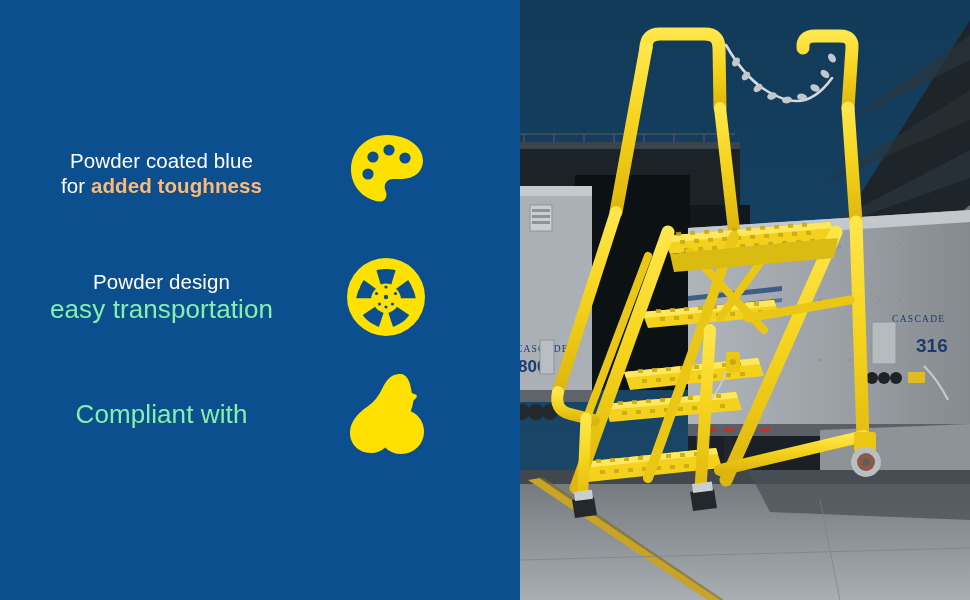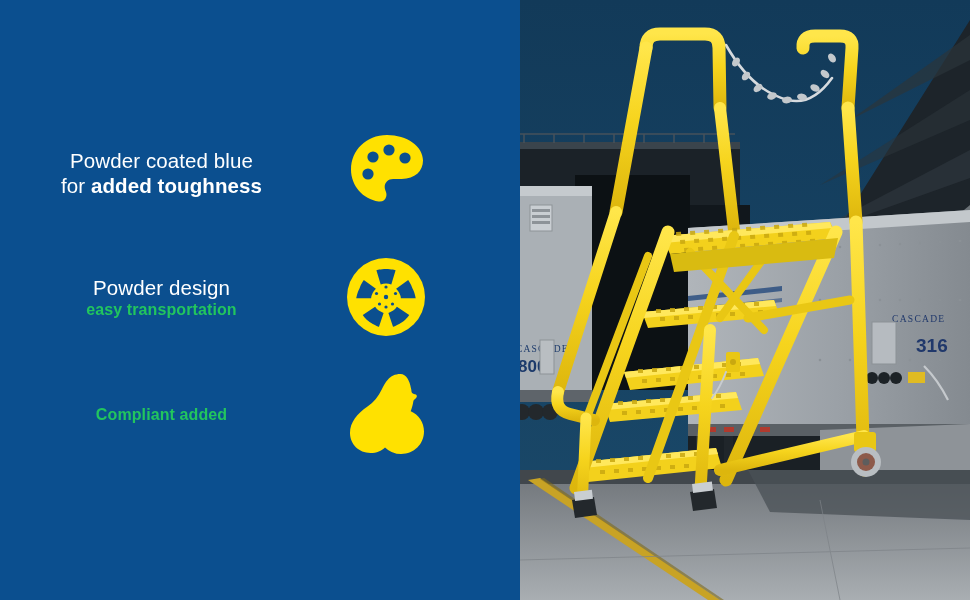--- a/index.html
+++ b/index.html
@@ -40,23 +40,23 @@
     line-height:1.22;
     color:#ffffff;
   }
   .feature-text .ln {
     display:block;
     font-size:20.5px;
     letter-spacing:.1px;
     white-space:nowrap;
   }
   .feature-text .ln.bold {
-    font-weight:bold;
-    color:#22c55e;
-    font-size:16px;
+    font-weight:normal;
+    color:#86efac;
+    font-size:26px;
   }
 
   .feature-icon {
     width:110px;
     display:flex;
     align-items:center;
     justify-content:flex-start;
   }
   .feature-icon svg { display:block; }
 
@@ -73,21 +73,21 @@
 </head>
 <body>
 
 <div class="banner">
 
   <div class="features-panel">
 
     <div class="feature-row r1">
       <div class="feature-text">
         <span class="ln">Powder coated blue</span>
-        <span class="ln"><span>for </span><b style="color:#ffffff">added toughness</b></span>
+        <span class="ln"><span>for </span><b style="color:#fdba74">added toughness</b></span>
       </div>
       <div class="feature-icon">
         <svg width="84" height="84" viewBox="0 0 84 84" aria-hidden="true">
           <path fill="#ffe100" d="M42 4C21 4 6 19.5 6 38.5 6 55 18 68 33.5 70.5c4 .6 7-1.5 7.8-5.2.9-4-1.6-6-1.6-9.4 0-4.6 3.6-8 8.4-8h8.6C70 47.9 78 40.2 78 29.6 78 15.3 62 4 42 4z"></path>
           <circle cx="28" cy="26" r="5.6" fill="#0b4f8f"></circle>
           <circle cx="44" cy="19" r="5.6" fill="#0b4f8f"></circle>
           <circle cx="60" cy="27" r="5.6" fill="#0b4f8f"></circle>
           <circle cx="23" cy="43" r="5.6" fill="#0b4f8f"></circle>
         </svg>
       </div>
@@ -114,21 +114,21 @@
             <circle cx="50.5" cy="37.5" r="1.6"></circle>
             <circle cx="34.5" cy="48" r="1.6"></circle>
             <circle cx="47.5" cy="48" r="1.6"></circle>
           </g>
         </svg>
       </div>
     </div>
 
     <div class="feature-row r3">
       <div class="feature-text">
-        <span class="ln bold">Compliant added</span>
+        <span class="ln bold">Compliant with</span>
       </div>
       <div class="feature-icon">
         <svg width="92" height="88" viewBox="0 0 92 88" aria-hidden="true">
           <path fill="#ffe100" d="M55.5 3c-5.6 0-9.6 2.2-12.5 5.4-2.4 2.6-4.4 6-6.4 10.4C33.4 25.6 29 31 22.5 35.6 12 42.9 5 51.7 5 61.8 5 73.4 13.8 82 25.5 82c6.3 0 11-2.4 14.5-5.6a23 23 0 0 0 16.2 6.6c12.8 0 22.8-9.8 22.8-22.4 0-9.2-5.3-16.9-13.3-20.4 1.4-3.6 2.2-6.8 2.6-9.6.3-2 1.9-2.6 2.8-3.6 1-1 1.1-2.6-.2-3.4-1.4-.9-2.7-.6-3.8-1.7-1-1-.4-2.6-1.1-4.3C64.6 9.4 61.3 3 55.5 3z"></path>
         </svg>
       </div>
     </div>
   </div>
 
   <div class="photo-panel">

